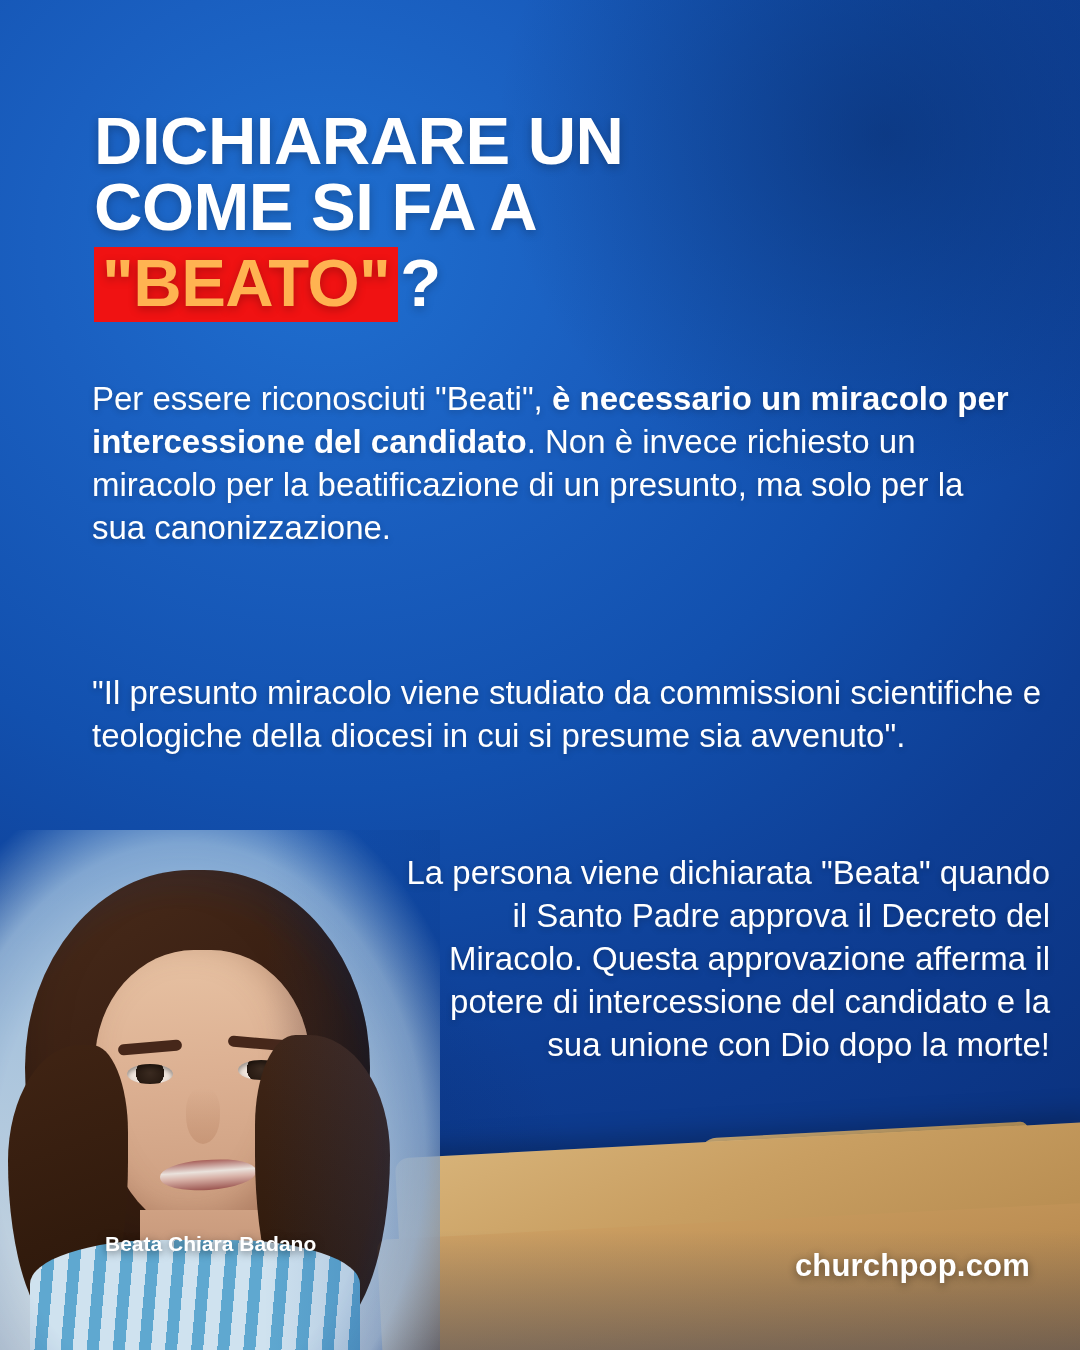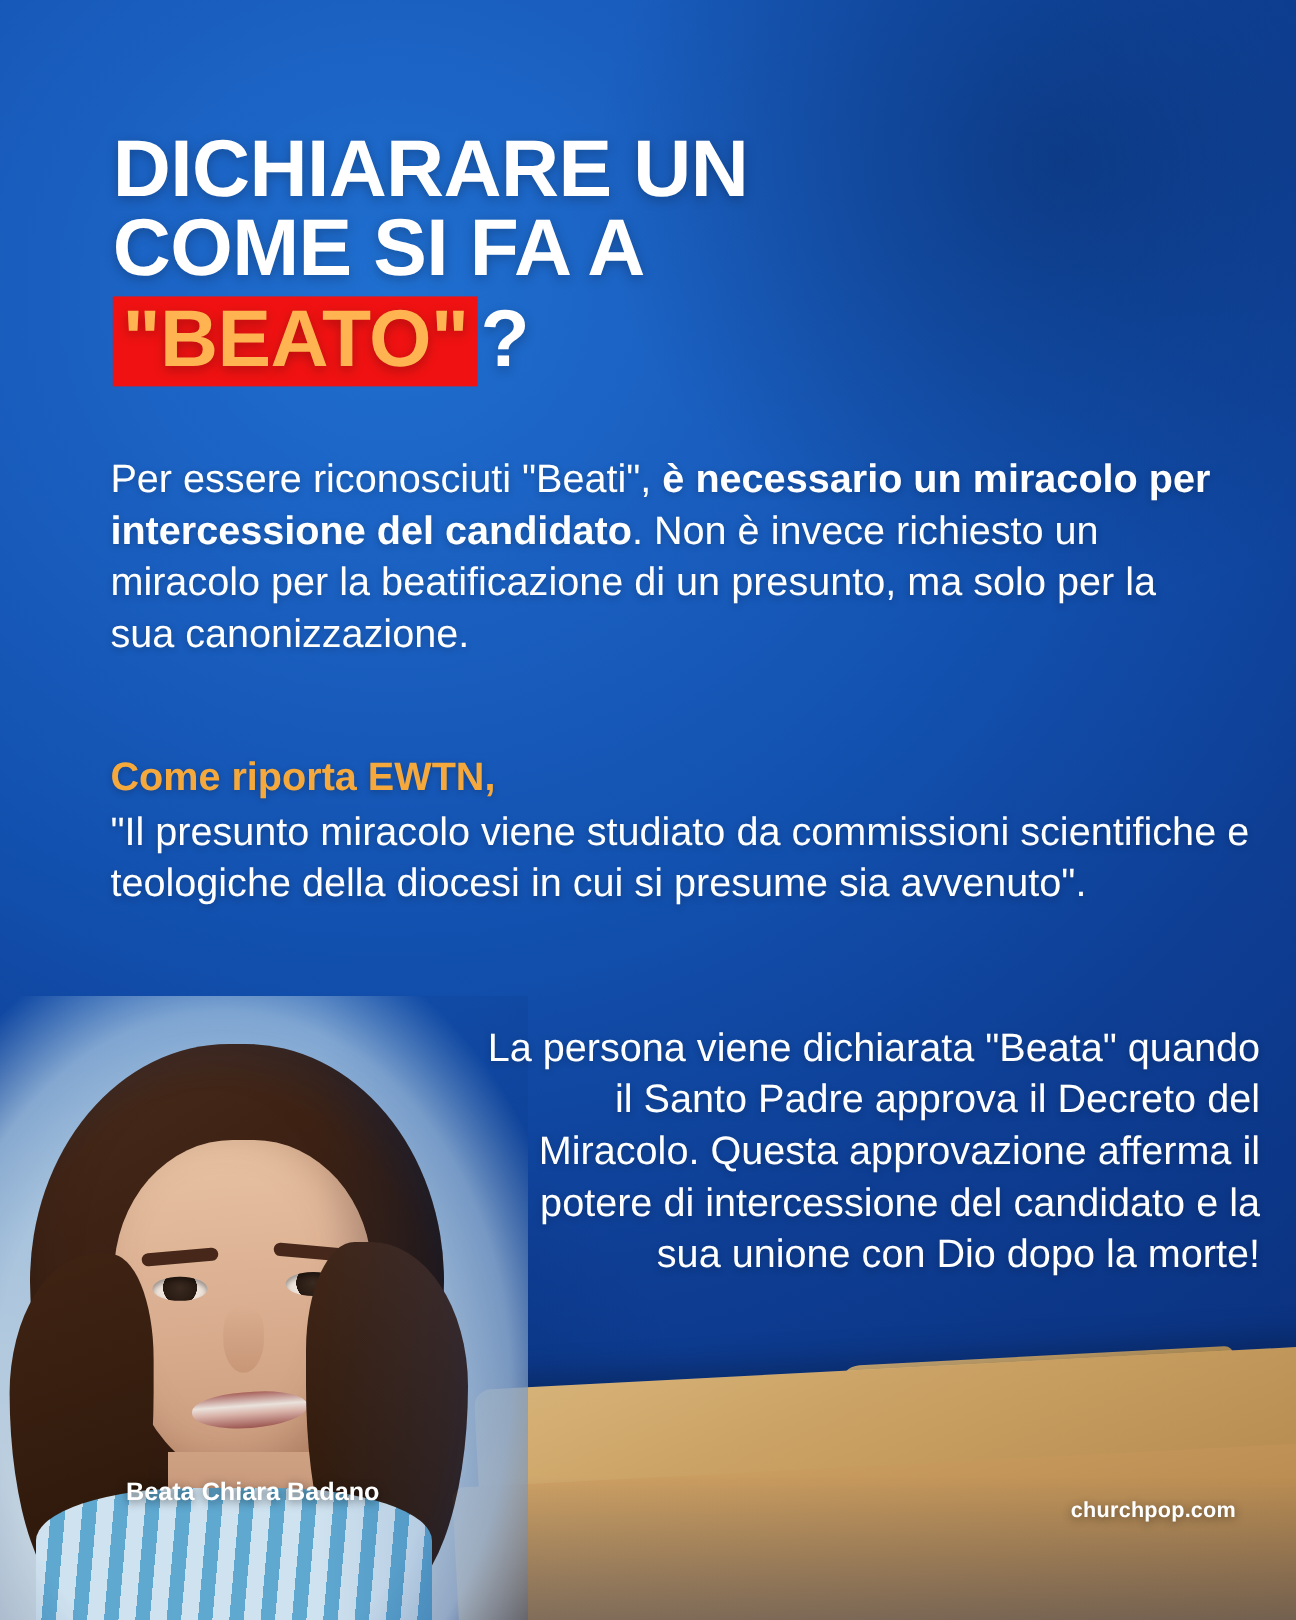--- a/index.html
+++ b/index.html
@@ -260,21 +260,21 @@
     line-height: 1.18;
     text-shadow: 0 2px 8px rgba(0,0,0,0.55);
     z-index: 7;
   }
   .brand {
     position: absolute;
     right: 50px;
     top: 1248px;
     color: #ffffff;
     font-weight: 700;
-    font-size: 18px;
+    font-size: 31px;
     letter-spacing: 0.2px;
     text-shadow: 0 2px 8px rgba(0,0,0,0.45);
     z-index: 7;
   }
 </style>
 </head>
 <body>
 
 <div id="poster">
 
@@ -311,21 +311,20 @@
     <div class="headline">
       <span class="line">DICHIARARE UN</span>
       <span class="line">COME SI FA A</span>
       <span class="line"><span class="hl-highlight">"BEATO"</span><span class="hl-q">?</span></span>
     </div>
 
     <div class="para" id="para1">
       <span>Per essere riconosciuti "Beati", </span><b>è necessario un miracolo per intercessione del candidato</b><span>. Non è invece richiesto un miracolo per la beatificazione di un presunto, ma solo per la sua canonizzazione.</span>
     </div>
 
-    <div id="ewtn-lead">Come riporta EWTN,</div>
 
     <div class="para" id="para2">"Il presunto miracolo viene studiato da commissioni scientifiche e teologiche della diocesi in cui si presume sia avvenuto".</div>
 
     <div class="para" id="para3">La persona viene dichiarata "Beata" quando il Santo Padre approva il Decreto del Miracolo. Questa approvazione afferma il potere di intercessione del candidato e la sua unione con Dio dopo la morte!</div>
 
   </div>
 
   <div class="caption">Beata Chiara Badano</div>
   <div class="brand">churchpop.com</div>
 

